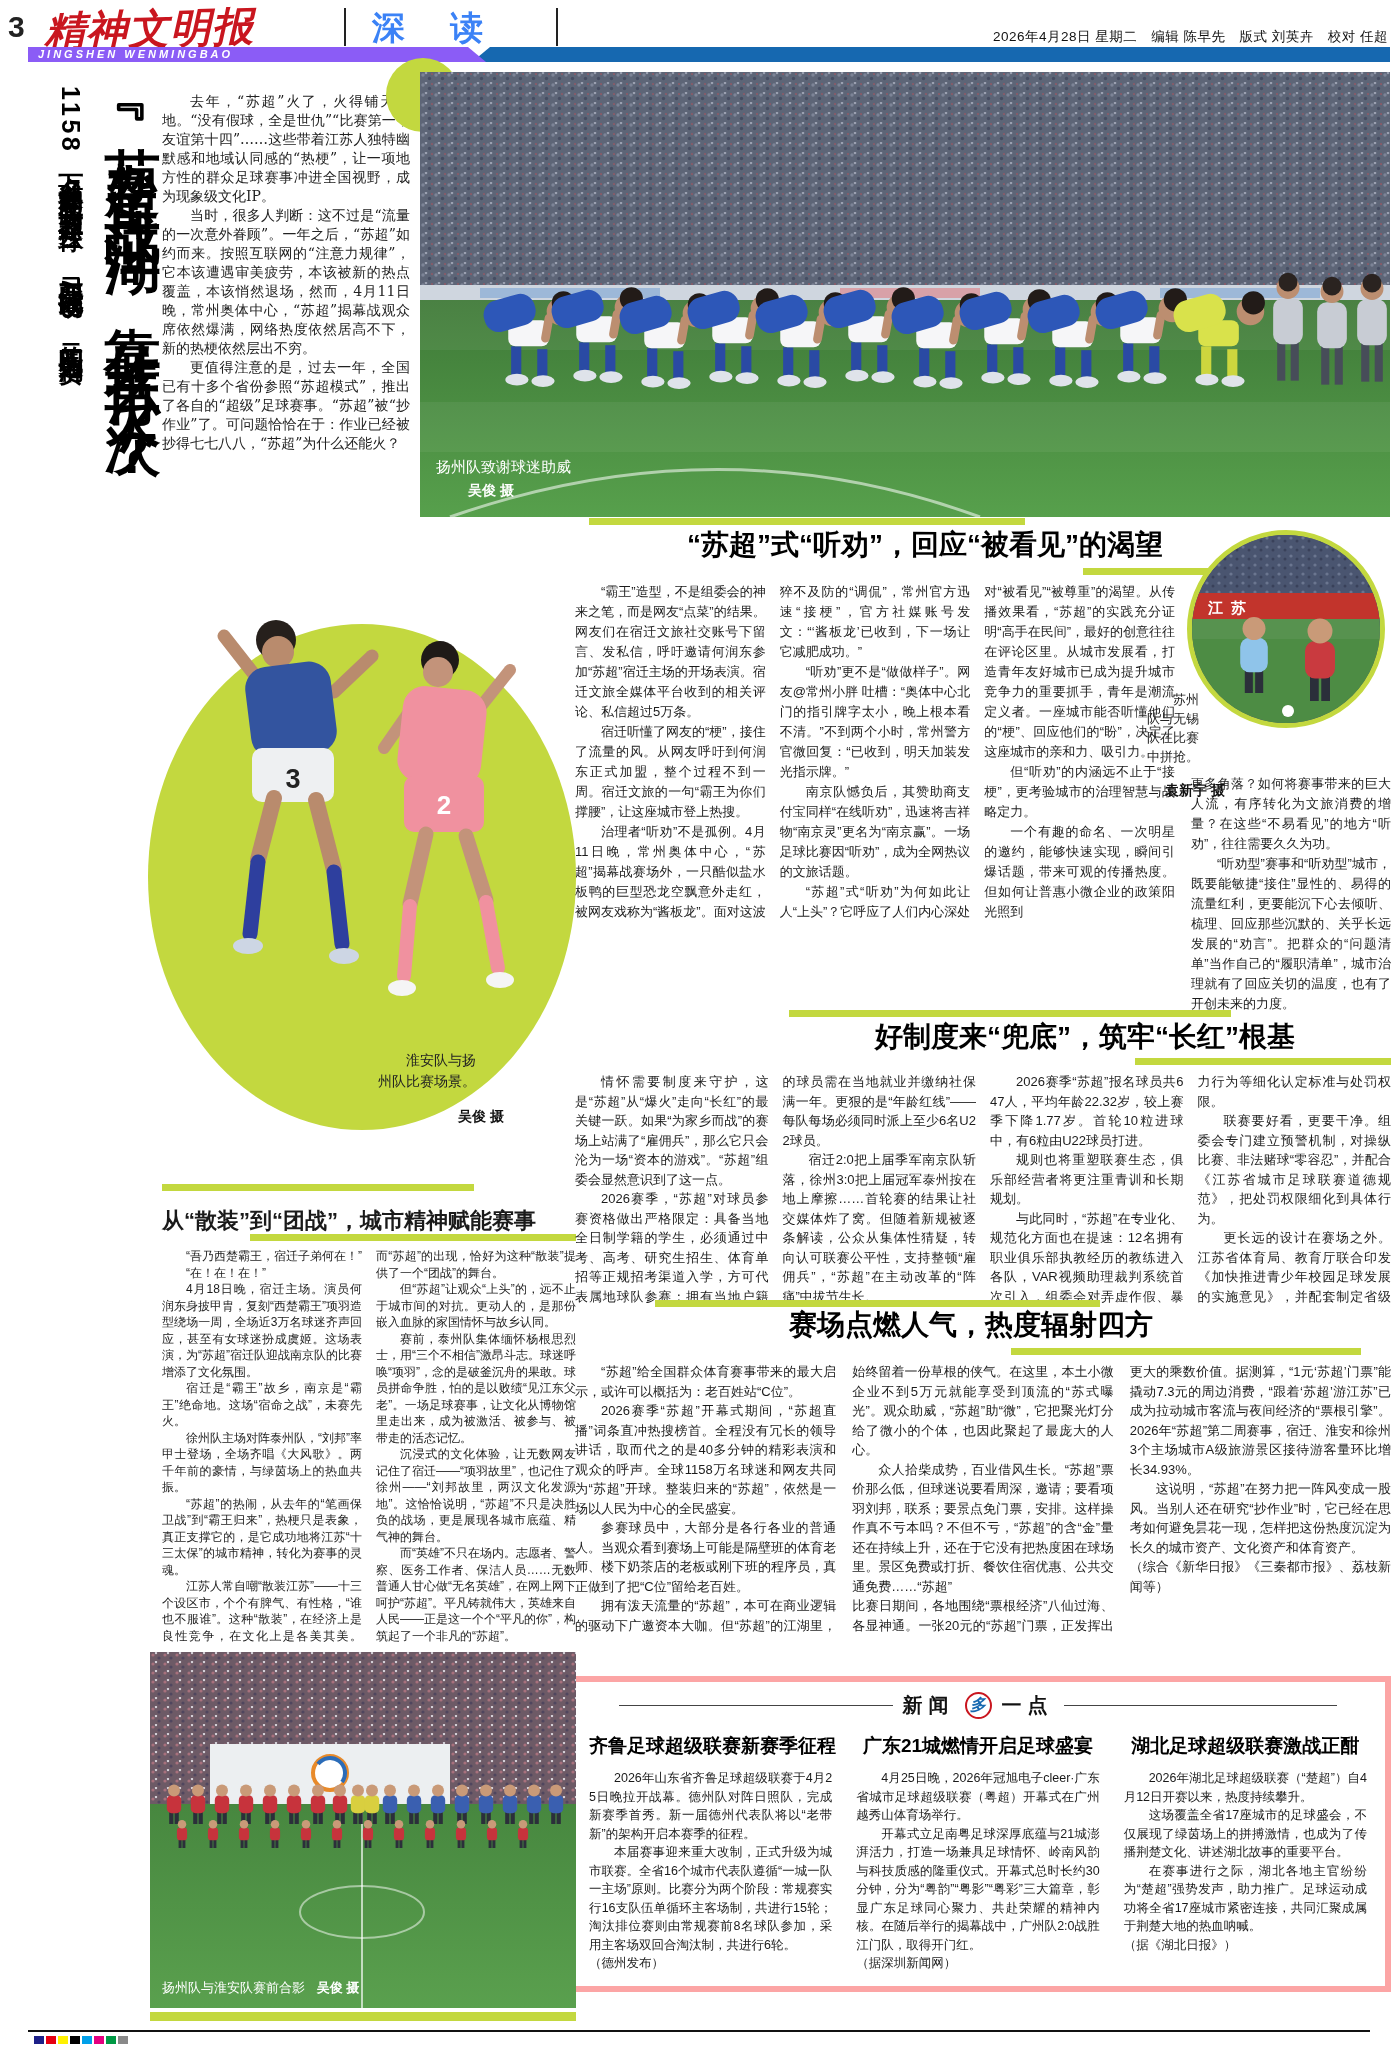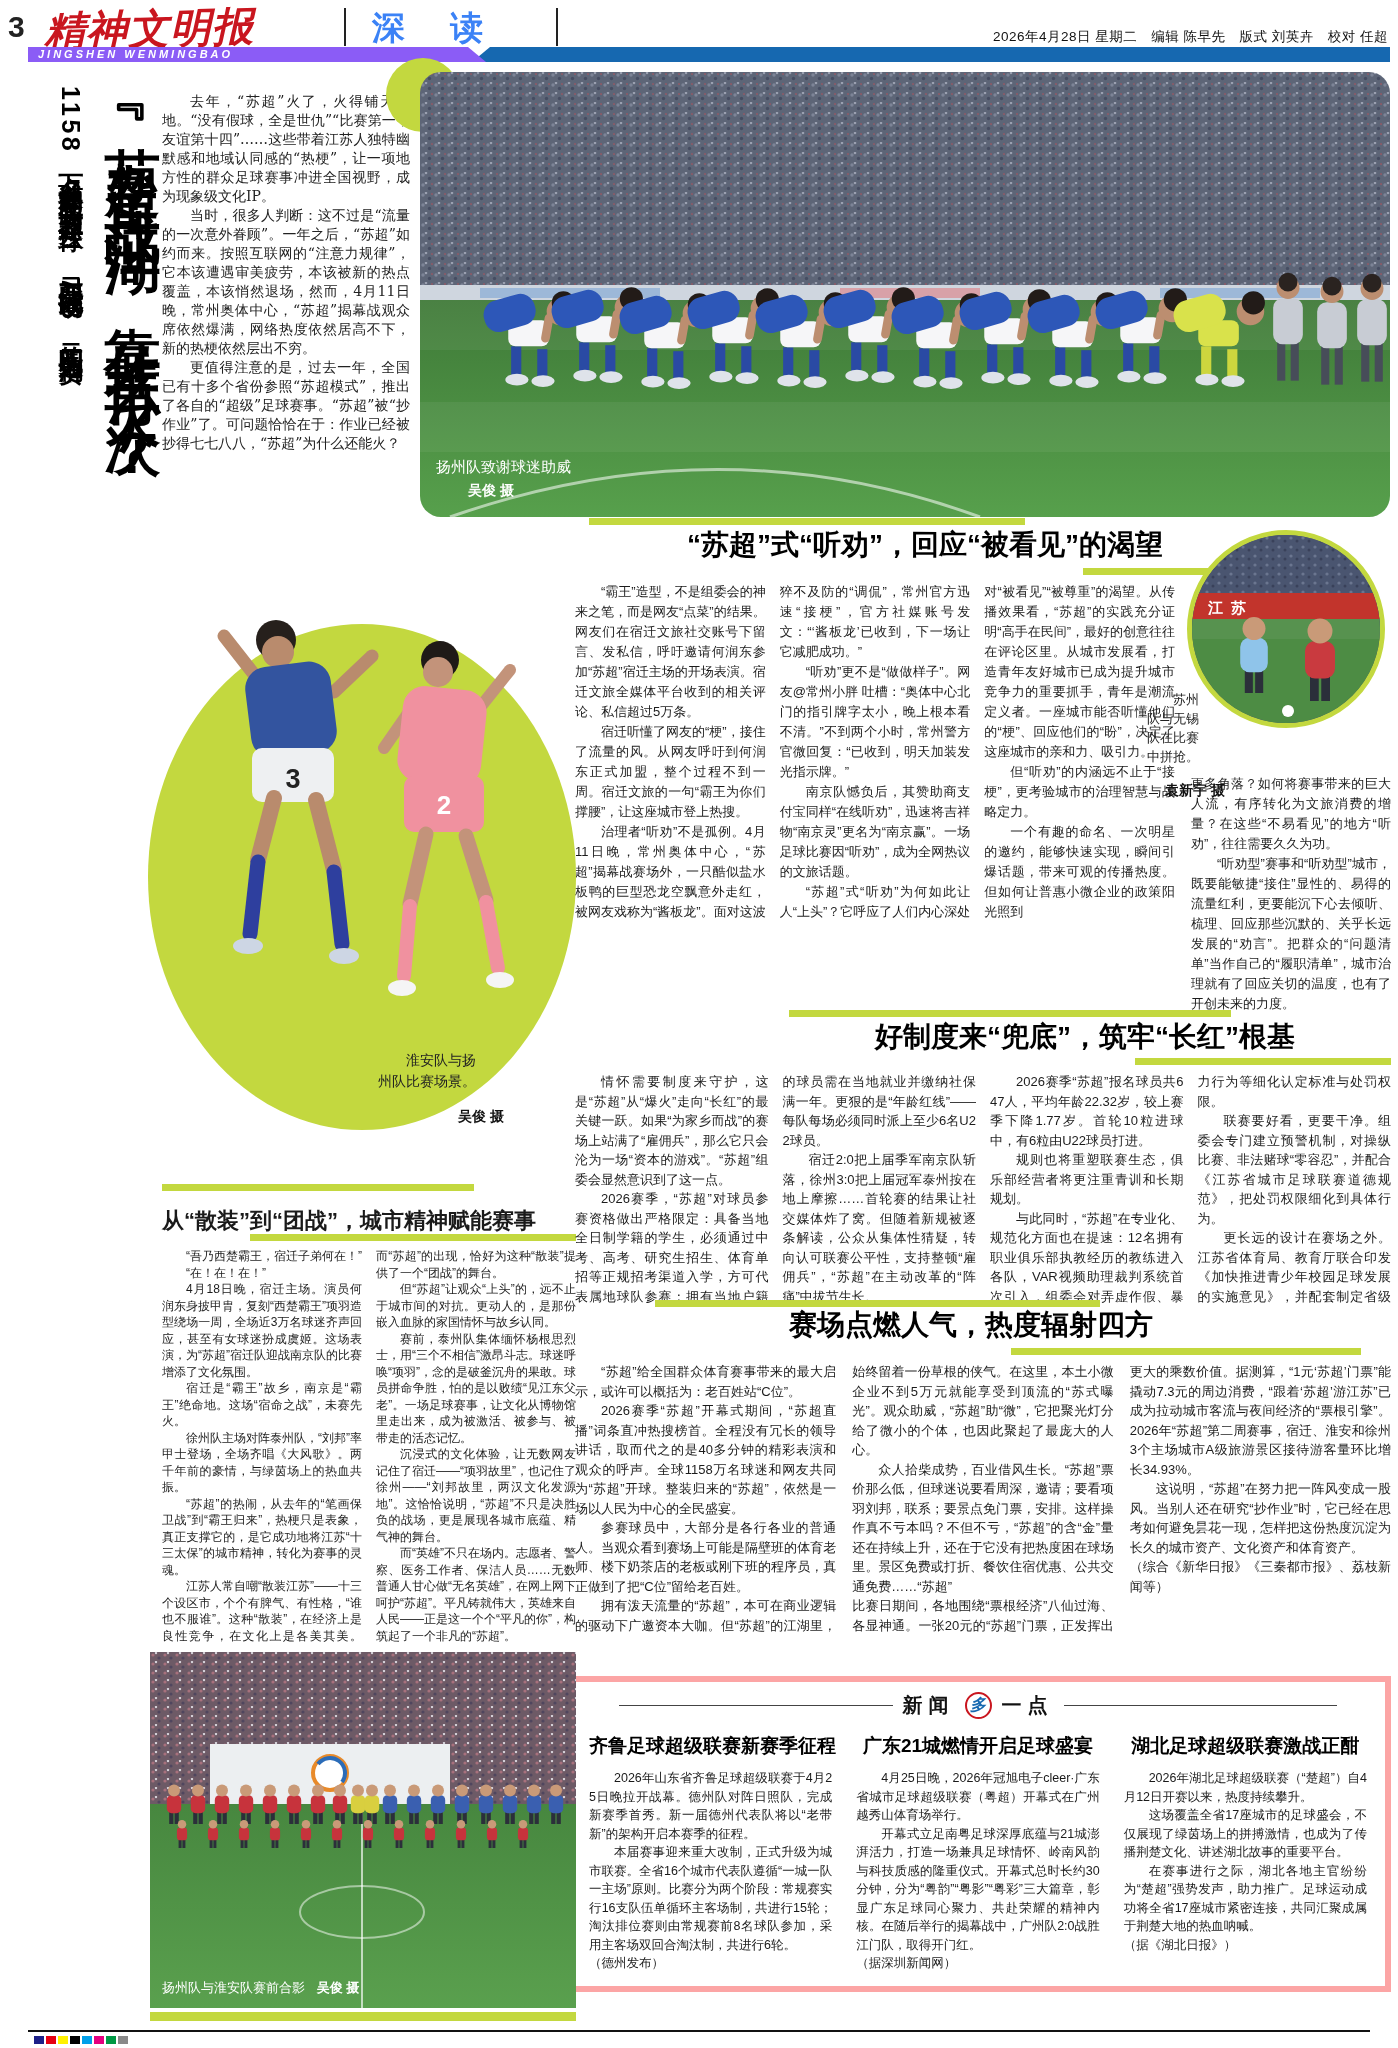--- a/index.html
+++ b/index.html
@@ -29,21 +29,21 @@
   #headline h2{margin:0;margin-block-start:16px;font-size:25px;font-weight:700;letter-spacing:.14em;line-height:1.2;color:#000;}
 
   
   #intro{position:absolute;left:162px;top:92px;width:248px;height:470px;overflow:hidden;}
   #intro p{margin:0;font-family:"DejaVu Serif",serif;font-size:14px;line-height:19px;
            text-indent:2em;text-align:justify;word-break:break-all;color:#222;}
 
   
   figure{margin:0;padding:0;}
   #blob{position:absolute;left:386px;top:58px;width:74px;height:74px;border-radius:50%;background:#c3d83f;z-index:0;}
-  #top-photo{position:absolute;left:420px;top:72px;width:970px;height:445px;z-index:1;overflow:hidden;border-radius:21px;}
+  #top-photo{position:absolute;left:420px;top:72px;width:970px;height:445px;z-index:1;overflow:hidden;}
   #left-circle{position:absolute;left:148px;top:552px;width:430px;height:600px;z-index:1;}
   .lime-circle{position:absolute;left:0;top:72px;width:428px;height:506px;border-radius:50%;background:#c3d83f;}
   #left-circle svg{position:absolute;left:0;top:0;}
   .kcap-box{position:absolute;left:214px;top:482px;width:142px;z-index:3;}
   .kcap{margin:16px;font-family:"DejaVu Serif",serif;font-size:14px;line-height:21px;text-indent:2em;
         word-break:break-all;color:#222;}
   .kcred{margin:2px 0 0;font-size:14px;font-weight:bold;text-align:right;color:#111;}
   #bottom-photo{position:absolute;left:150px;top:1652px;width:426px;height:356px;z-index:1;overflow:hidden;}
   #bottom-bar{position:absolute;left:150px;top:2012px;width:426px;height:9px;background:#c3d83f;}
 

